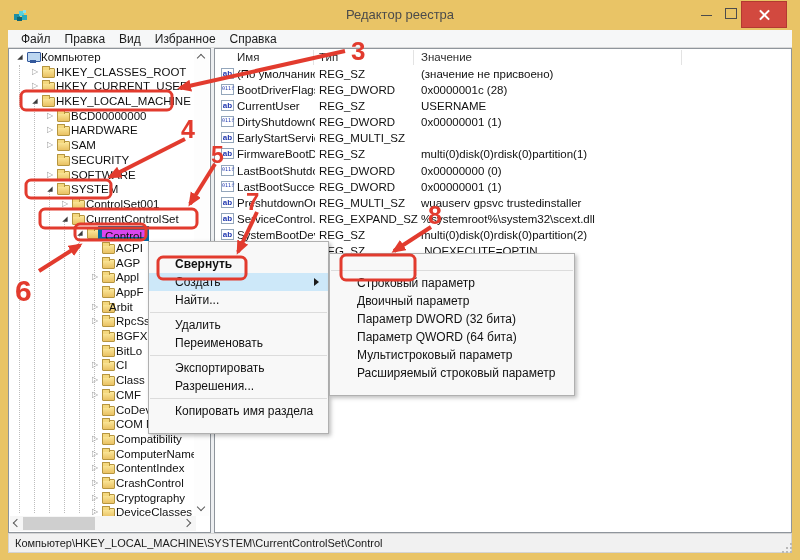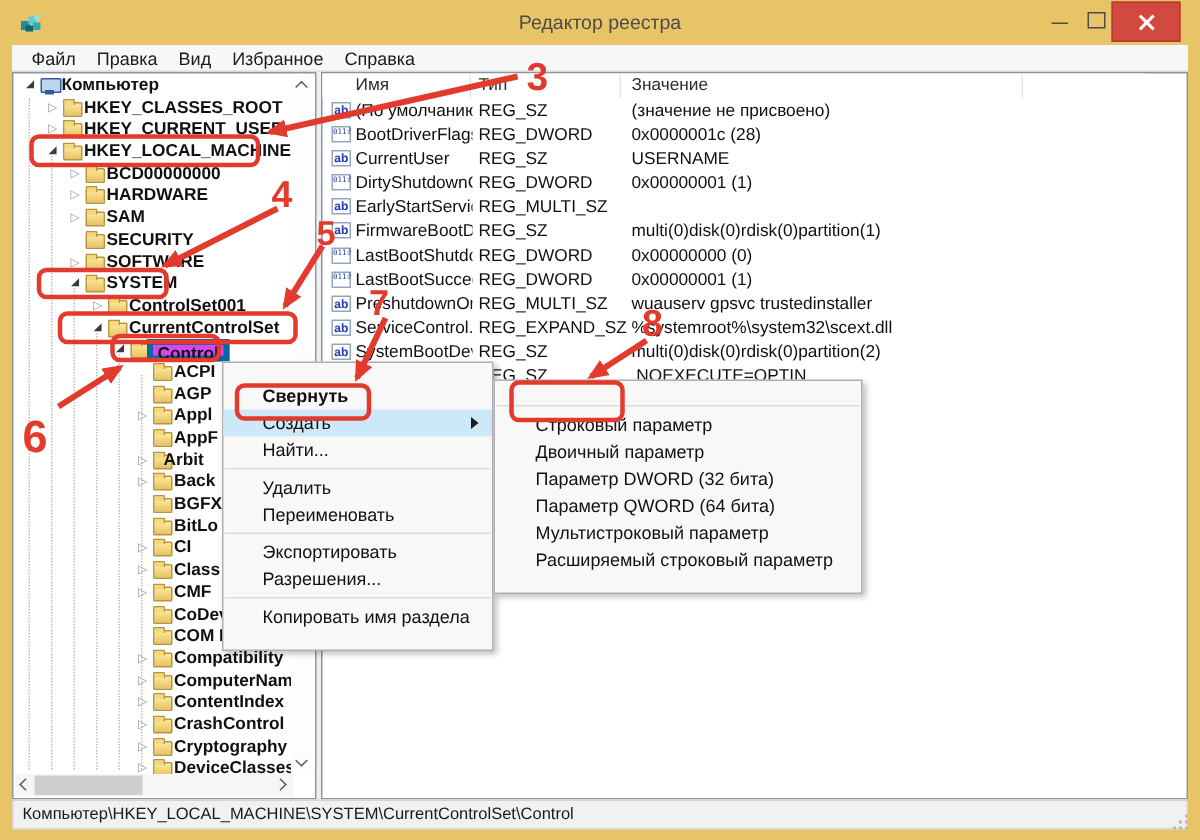--- a/index.html
+++ b/index.html
@@ -40,21 +40,21 @@
   .exp{position:absolute;top:0;width:12px;height:14.7px;line-height:14.7px;font-size:8px;color:#9a9a9a;text-align:center;}
   .exp.open{font-size:7px;color:#3b3b3b;}
   .icon-folder{position:absolute;top:3px;width:13px;height:10px;border-radius:1px;
       background:linear-gradient(180deg,#fce99c,#e9c163);border:1px solid #b6953f;}
   .icon-folder::before{content:"";position:absolute;left:-1px;top:-3px;width:6px;height:3px;
       background:#f4d87e;border:1px solid #b6953f;border-bottom:none;border-radius:1px 1px 0 0;}
   .icon-computer{position:absolute;top:2px;width:13px;height:11px;}
   .icon-computer::before{content:"";position:absolute;left:0;top:0;width:12px;height:8px;
       background:#bcd6f0;border:1.5px solid #33589c;border-radius:1px;}
   .icon-computer::after{content:"";position:absolute;left:3px;top:8px;width:6px;height:3px;background:#33589c;}
-  .tlabel{position:absolute;top:0;height:14.7px;line-height:14.7px;padding:0 3px;font-weight:bold;}
+  .tlabel{position:absolute;top:0;height:14.7px;line-height:14.7px;padding:0 3px;}
   .tlabel.sel{background:#d946ef;border:4px solid #0369a1;line-height:12.7px;}
   .guide{position:absolute;width:0;border-left:1px dotted #bdbdbd;}
 
   .vscroll{position:absolute;right:1px;top:1px;width:15px;height:466px;background:#fdfdfd;}
   .hscroll{position:absolute;left:1px;bottom:1px;width:186px;height:15px;background:#f6f6f6;}
   .chev{position:absolute;width:6px;height:6px;border-right:1.6px solid #5a5a5a;border-bottom:1.6px solid #5a5a5a;}
   .chev.up{transform:rotate(-135deg);top:5px;left:4px;}
   .chev.down{transform:rotate(45deg);bottom:6px;left:4px;}
   .chev.left{transform:rotate(135deg);left:4px;top:4px;}
   .chev.right{transform:rotate(-45deg);right:5px;top:4px;}
@@ -223,21 +223,21 @@
             <div class="tlabel" style="left: 103px;">AppF</div>
           </div>
           <div class="trow">
             <div class="exp" style="left: 79px;">▷</div>
             <div class="icon-folder" style="left: 92px;"></div>
             <div class="tlabel" style="left: 96px;">Arbit</div>
           </div>
           <div class="trow">
             <div class="exp" style="left: 79px;">▷</div>
             <div class="icon-folder" style="left: 92px;"></div>
-            <div class="tlabel" style="left: 103px;">Back</div>
+            <div class="tlabel" style="left: 103px;">RpcSs</div>
           </div>
           <div class="trow">
             <div class="icon-folder" style="left: 92px;"></div>
             <div class="tlabel" style="left: 103px;">BGFX</div>
           </div>
           <div class="trow">
             <div class="icon-folder" style="left: 92px;"></div>
             <div class="tlabel" style="left: 103px;">BitLo</div>
           </div>
           <div class="trow">

